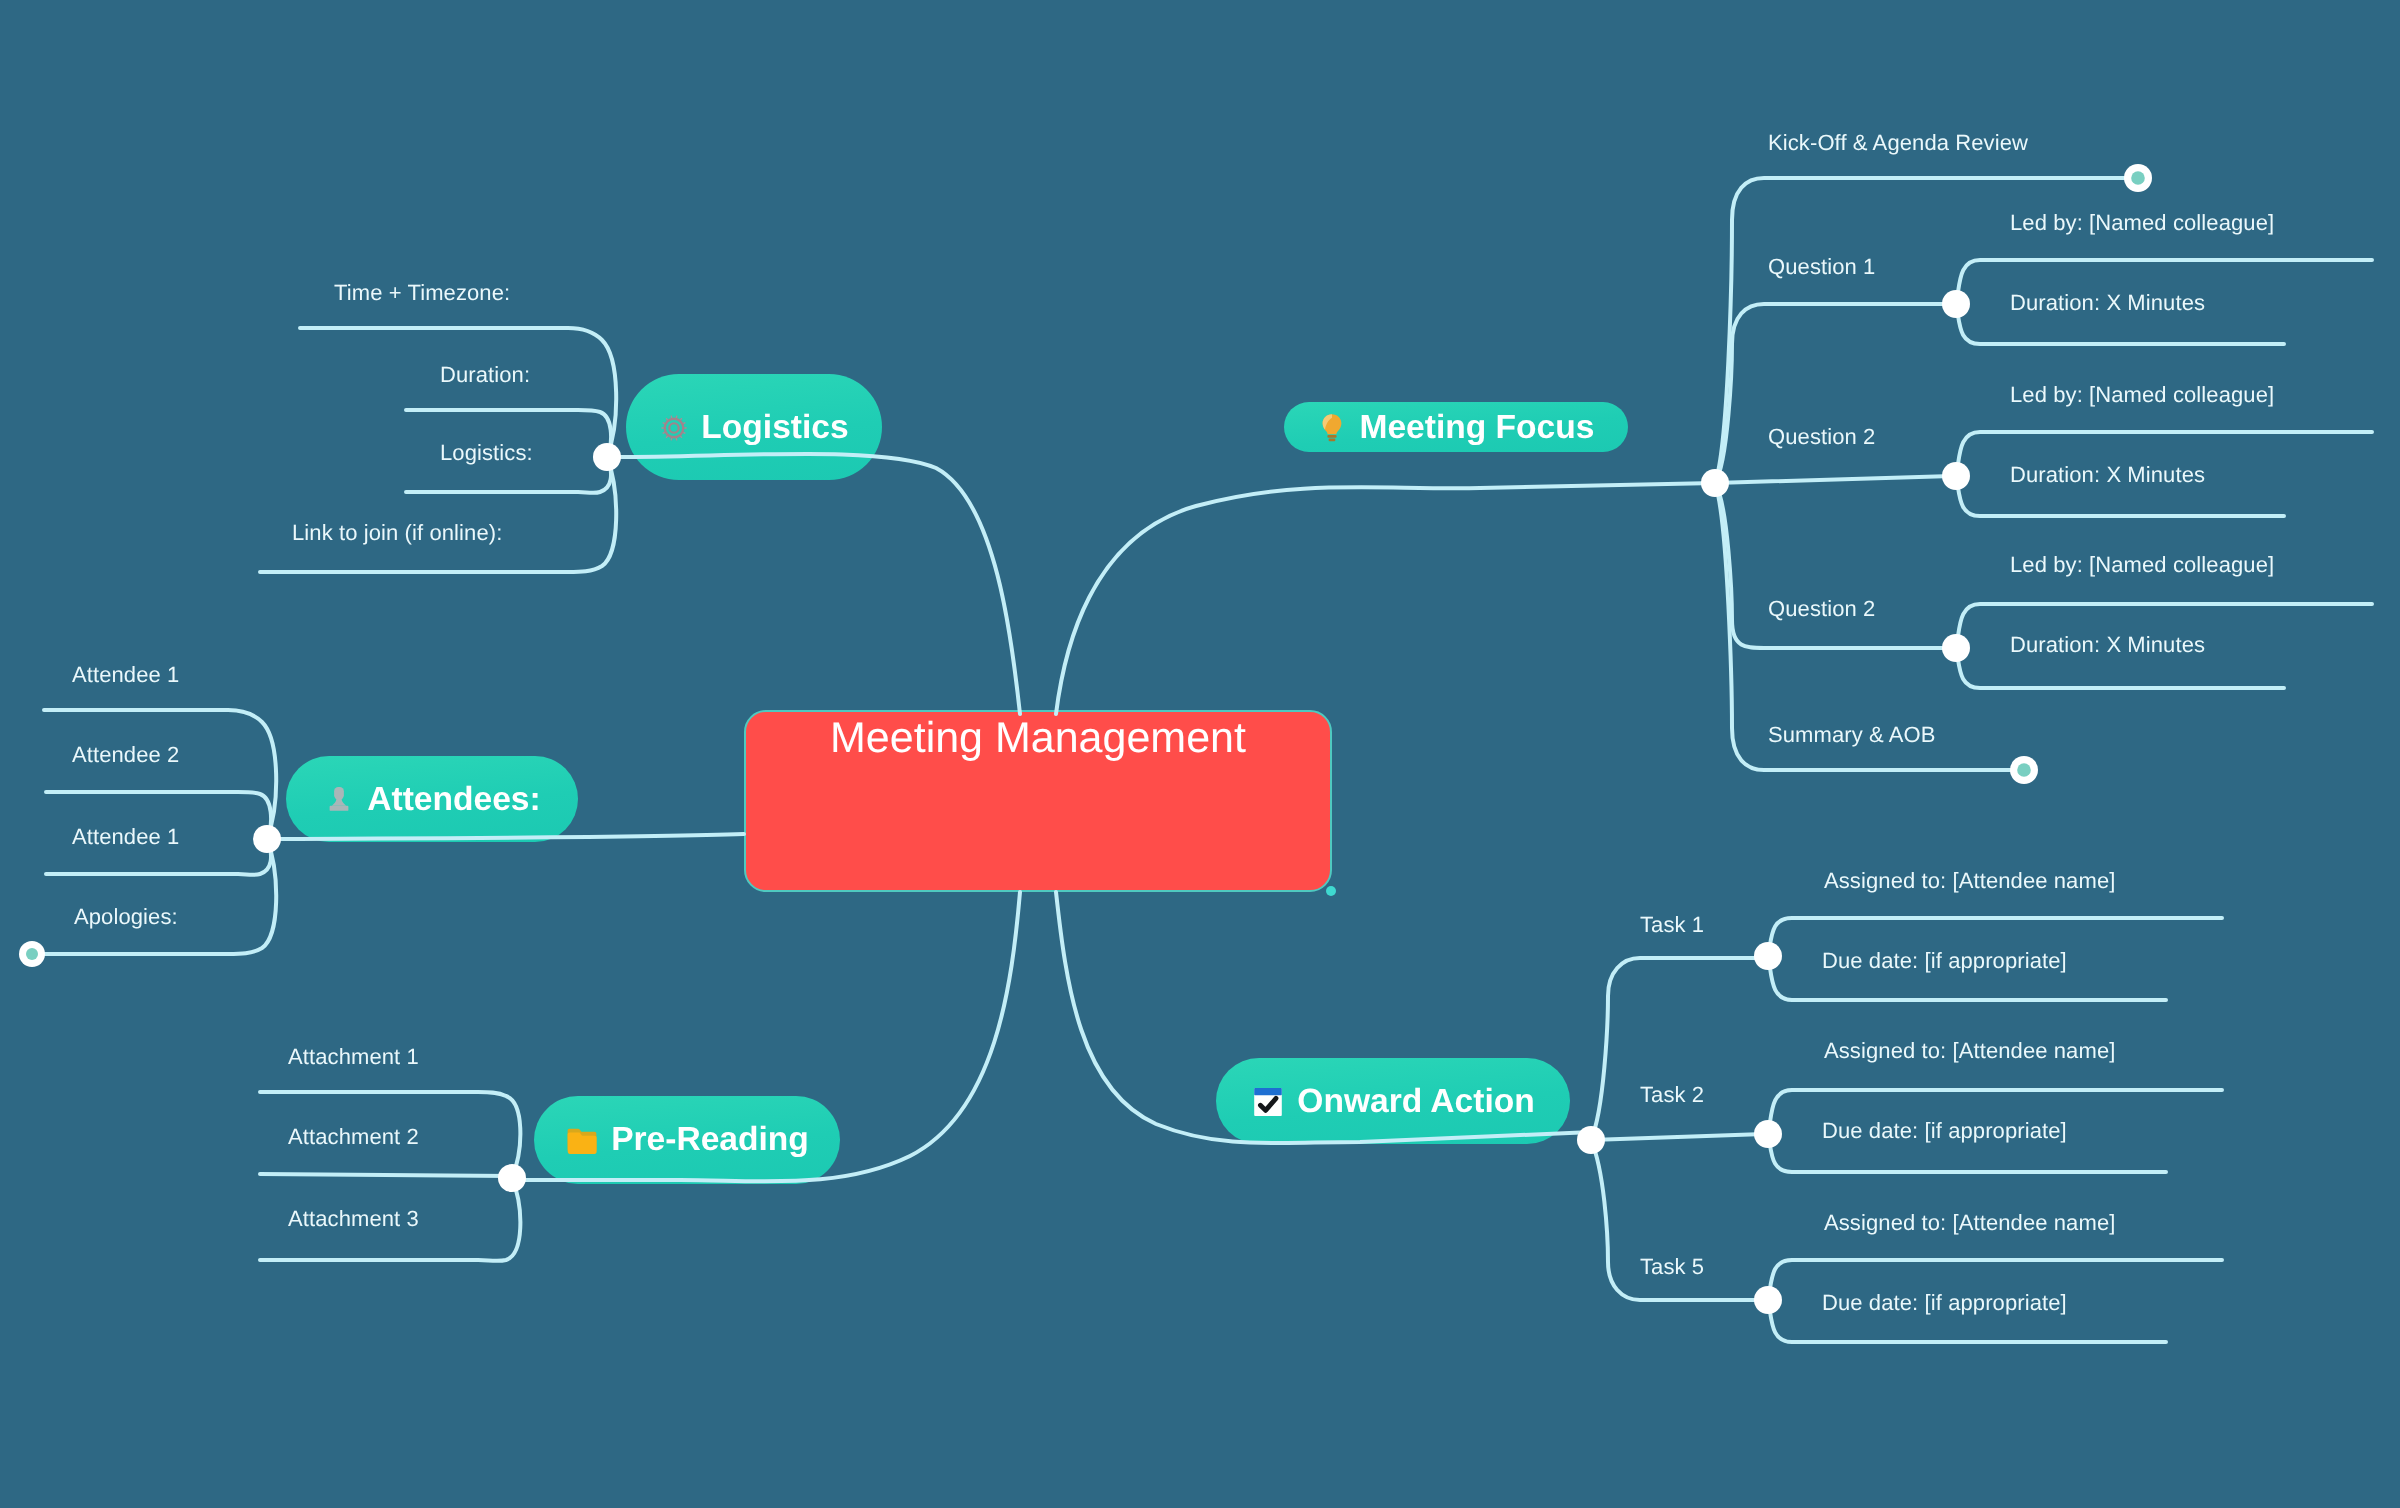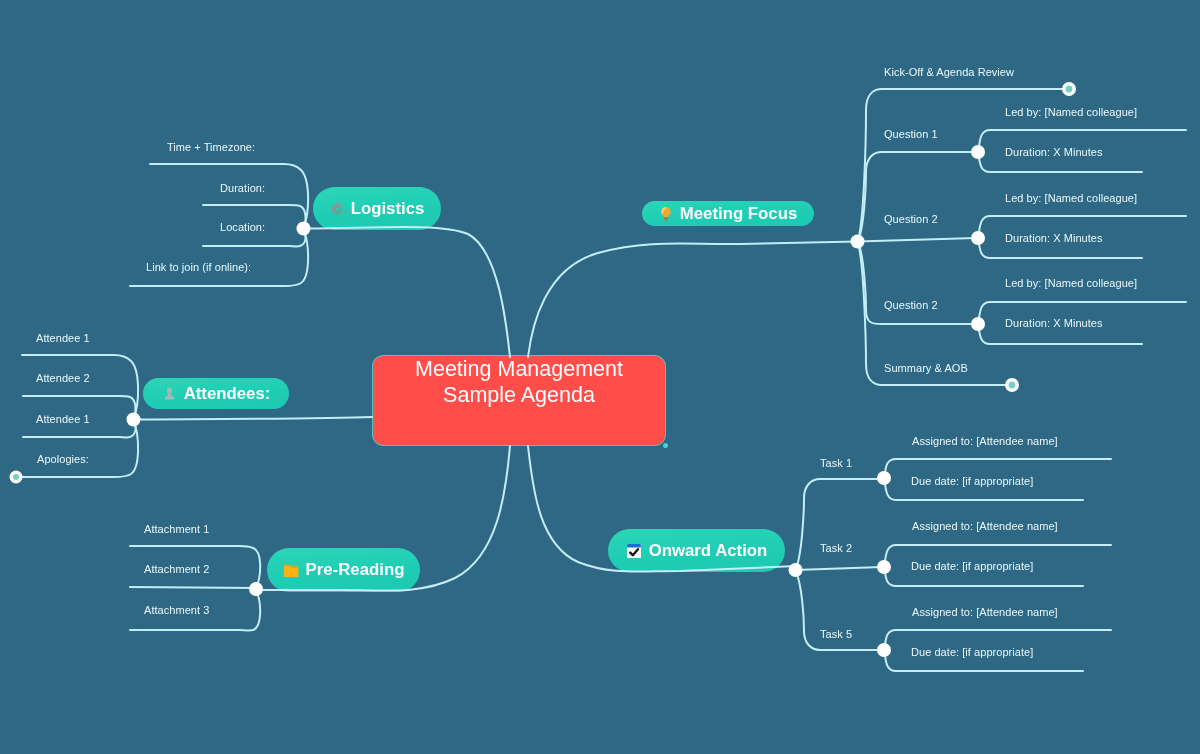--- a/index.html
+++ b/index.html
@@ -68,38 +68,37 @@
       <path d="M 884 567 C 886 558 885 545 896 545 L 1111 545"></path>
       <path d="M 884 567 C 886 576 885 586 896 586 L 1083 586"></path>
 
       <path d="M 884 650 C 886 641 885 630 896 630 L 1111 630"></path>
       <path d="M 884 650 C 886 659 885 671 896 671 L 1083 671"></path>
     </g>
   </svg>
 
   <div class="root" style="left:372px;top:355px;width:294px;height:91px">
     <div>Meeting Management</div>
-    <div>Sample Agenda</div>
     <span class="root-handle"></span>
   </div>
 
-  <div class="pill" style="left:313px;top:187px;width:128px;height:43px">
+  <div class="pill" style="left:313px;top:187px;width:128px;height:53px">
     <span class="ic">
       <svg width="14" height="14" viewBox="0 0 16 16">
         <g stroke="#A98D96" stroke-width="0.8" fill="none" stroke-linecap="butt">
           <path d="M 13.80 8.00 L 15.20 8.00 M 13.23 10.52 L 14.49 11.12 M 11.62 12.53 L 12.49 13.63 M 9.29 13.65 L 9.60 15.02 M 6.71 13.65 L 6.40 15.02 M 4.38 12.53 L 3.51 13.63 M 2.77 10.52 L 1.51 11.12 M 2.20 8.00 L 0.80 8.00 M 2.77 5.48 L 1.51 4.88 M 4.38 3.47 L 3.51 2.37 M 6.71 2.35 L 6.40 0.98 M 9.29 2.35 L 9.60 0.98 M 11.62 3.47 L 12.49 2.37 M 13.23 5.48 L 14.49 4.88"></path>
           <circle cx="8" cy="8" r="5.3" stroke-width="1.35" stroke="#A0848C"></circle>
           <circle cx="8" cy="8" r="2.7" stroke-width="1.25" stroke="#A0848C"></circle>
         </g>
       </svg>
     </span>
     <span>Logistics</span>
   </div>
 
-  <div class="pill" style="left:143px;top:378px;width:146px;height:31px">
+  <div class="pill" style="left:143px;top:378px;width:146px;height:43px">
     <span class="ic">
       <svg width="15" height="15" viewBox="0 0 16 16">
         <g fill="#A9B6B8">
           <rect x="5.4" y="1.6" width="5.2" height="6.6" rx="2.2"></rect>
           <path d="M6.6 8.0 C6.6 9.6 5.2 10.6 4.2 11.6 L11.8 11.6 C10.8 10.6 9.4 9.6 9.4 8.0 Z"></path>
           <rect x="3.0" y="11.6" width="10" height="2.7" rx="0.5"></rect>
         </g>
       </svg>
     </span>
     <span>Attendees:</span>
@@ -133,21 +132,21 @@
         <rect x="1.1" y="1.0" width="13.8" height="14" rx="0.5" fill="#FDFEFE"></rect>
         <rect x="1.1" y="1.0" width="13.8" height="3.6" rx="0.4" fill="#1D6FD2"></rect>
         <path d="M4.2 9.6 L6.8 12.2 L12.0 6.2" fill="none" stroke="#131619" stroke-width="2.4" stroke-linecap="round" stroke-linejoin="round"></path>
       </svg>
     </span>
     <span>Onward Action</span>
   </div>
 
   <div class="leaf" style="left:167px;top:140px">Time + Timezone:</div>
   <div class="leaf" style="left:220px;top:181px">Duration:</div>
-  <div class="leaf" style="left:220px;top:220px">Location:</div>
+  <div class="leaf" style="left:220px;top:220px">Logistics:</div>
   <div class="leaf" style="left:146px;top:260px">Link to join (if online):</div>
 
   <div class="leaf" style="left:36px;top:331px">Attendee 1</div>
   <div class="leaf" style="left:36px;top:371px">Attendee 2</div>
   <div class="leaf" style="left:36px;top:412px">Attendee 1</div>
   <div class="leaf" style="left:37px;top:452px">Apologies:</div>
 
   <div class="leaf" style="left:144px;top:522px">Attachment 1</div>
   <div class="leaf" style="left:144px;top:562px">Attachment 2</div>
   <div class="leaf" style="left:144px;top:603px">Attachment 3</div>

